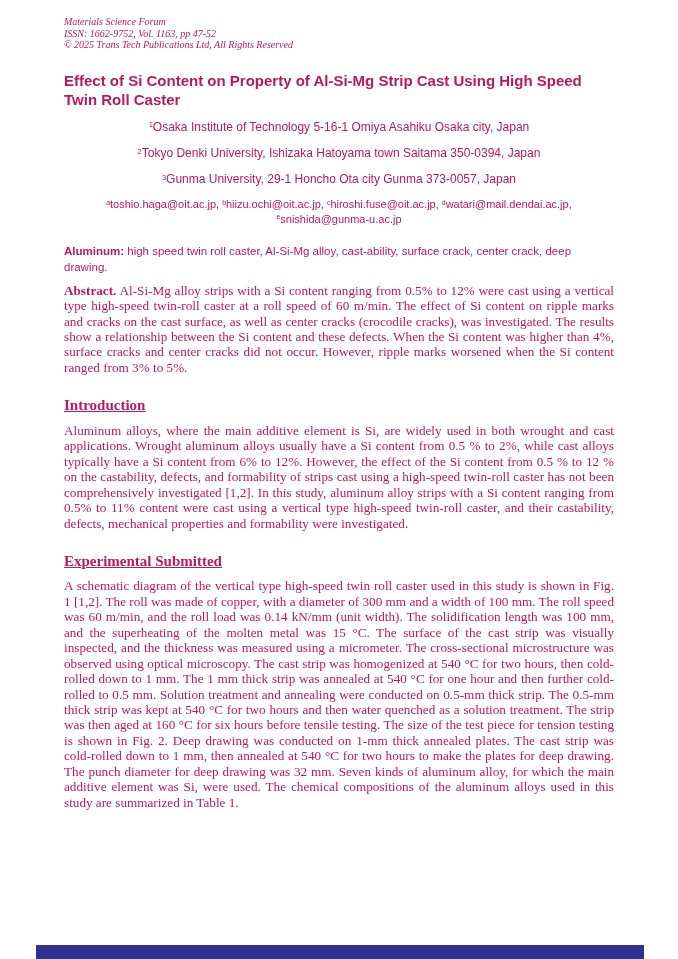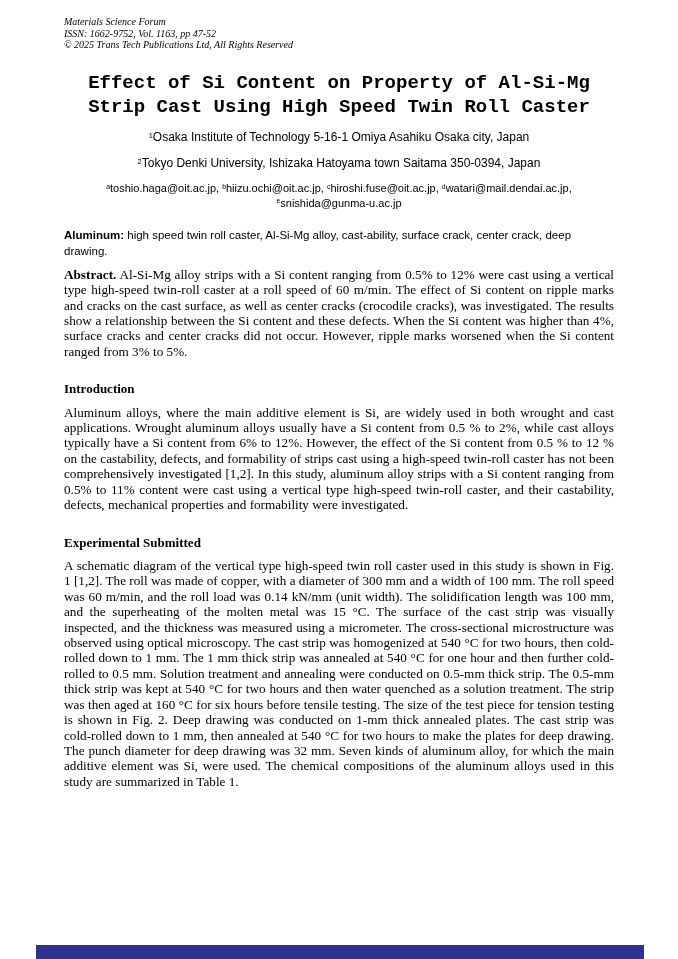--- a/index.html
+++ b/index.html
@@ -2,42 +2,41 @@
 <html><head>
 <meta charset="utf-8">
 <style>
   html, body { margin: 0; padding: 0; background: #888; }
   .page {
     position: relative;
     width: 678px;
     height: 959px;
     margin: 0 auto;
     background: #ffffff;
-    color: #000000;
+    color: #be185d;
     font-family: "Liberation Serif", serif;
     box-sizing: border-box;
     padding: 16px 64px 0 64px;
     overflow: hidden;
   }
   
   .meta {
     display: flex;
     justify-content: space-between;
     font-style: italic;
     font-size: 10px;
     line-height: 1.15;
   }
   .meta-right { text-align: right; }
   
   .title {
-    font-family: Liberation Mono, monospace;
+    font-family: Liberation Sans, sans-serif;
     font-weight: bold;
-    font-size: 19px;
+    font-size: 15px;
     line-height: 1.3;
-    text-align: center;
     margin: 20px 0 0 0;
   }
   .authors {
     font-family: "Liberation Sans", sans-serif;
     font-size: 14.5px;
     line-height: 1.35;
     text-align: center;
     margin-top: 8px;
   }
   .affiliation {
@@ -66,24 +65,25 @@
   }
   
   .body-par {
     font-size: 13.2px;
     line-height: 1.17;
     text-align: justify;
     margin: 8px 0 0 0;
   }
   .abstract { }
   .section-heading {
-    font-size: 13px;
+    font-size: 15px;
     font-weight: bold;
     margin: 22px 0 0 0;
     line-height: 1.17;
+    text-decoration: underline;
   }
   sup {
     font-size: 62%;
     vertical-align: baseline;
     position: relative;
     top: -0.45em;
   }
   b.inline-label { font-weight: bold; }
   .footer-bar {
     position: absolute;
@@ -105,20 +105,21 @@
         <div>© 2025 Trans Tech Publications Ltd, All Rights Reserved</div>
       </div>
   </header>
 
   <h1 class="title">Effect of Si Content on Property of Al-Si-Mg Strip Cast Using High Speed Twin Roll Caster</h1>
 
 
   <div>
     <div class="affiliation first"><sup>1</sup>Osaka Institute of Technology 5-16-1 Omiya Asahiku Osaka city, Japan</div>
     <div class="affiliation"><sup>2</sup>Tokyo Denki University, Ishizaka Hatoyama town Saitama 350-0394, Japan</div>
+    <div class="affiliation"><sup>3</sup>Gunma University, 29-1 Honcho Ota city Gunma 373-0057, Japan</div>
   </div>
 
   <div class="emails">
     <div><sup>a</sup>toshio.haga@oit.ac.jp, <sup>b</sup>hiizu.ochi@oit.ac.jp, <sup>c</sup>hiroshi.fuse@oit.ac.jp, <sup>d</sup>watari@mail.dendai.ac.jp,</div>
     <div><sup>e</sup>snishida@gunma-u.ac.jp</div>
   </div>
 
   <p class="keywords"><b class="inline-label">Aluminum:</b><span> high speed twin roll caster, Al-Si-Mg alloy, cast-ability, surface crack, center crack, deep drawing.</span></p>
 
   <p class="body-par abstract"><b class="inline-label">Abstract.</b><span> Al-Si-Mg alloy strips with a Si content ranging from 0.5% to 12% were cast using a vertical type high-speed twin-roll caster at a roll speed of 60 m/min. The effect of Si content on ripple marks and cracks on the cast surface, as well as center cracks (crocodile cracks), was investigated. The results show a relationship between the Si content and these defects. When the Si content was higher than 4%, surface cracks and center cracks did not occur. However, ripple marks worsened when the Si content ranged from 3% to 5%.</span></p>

